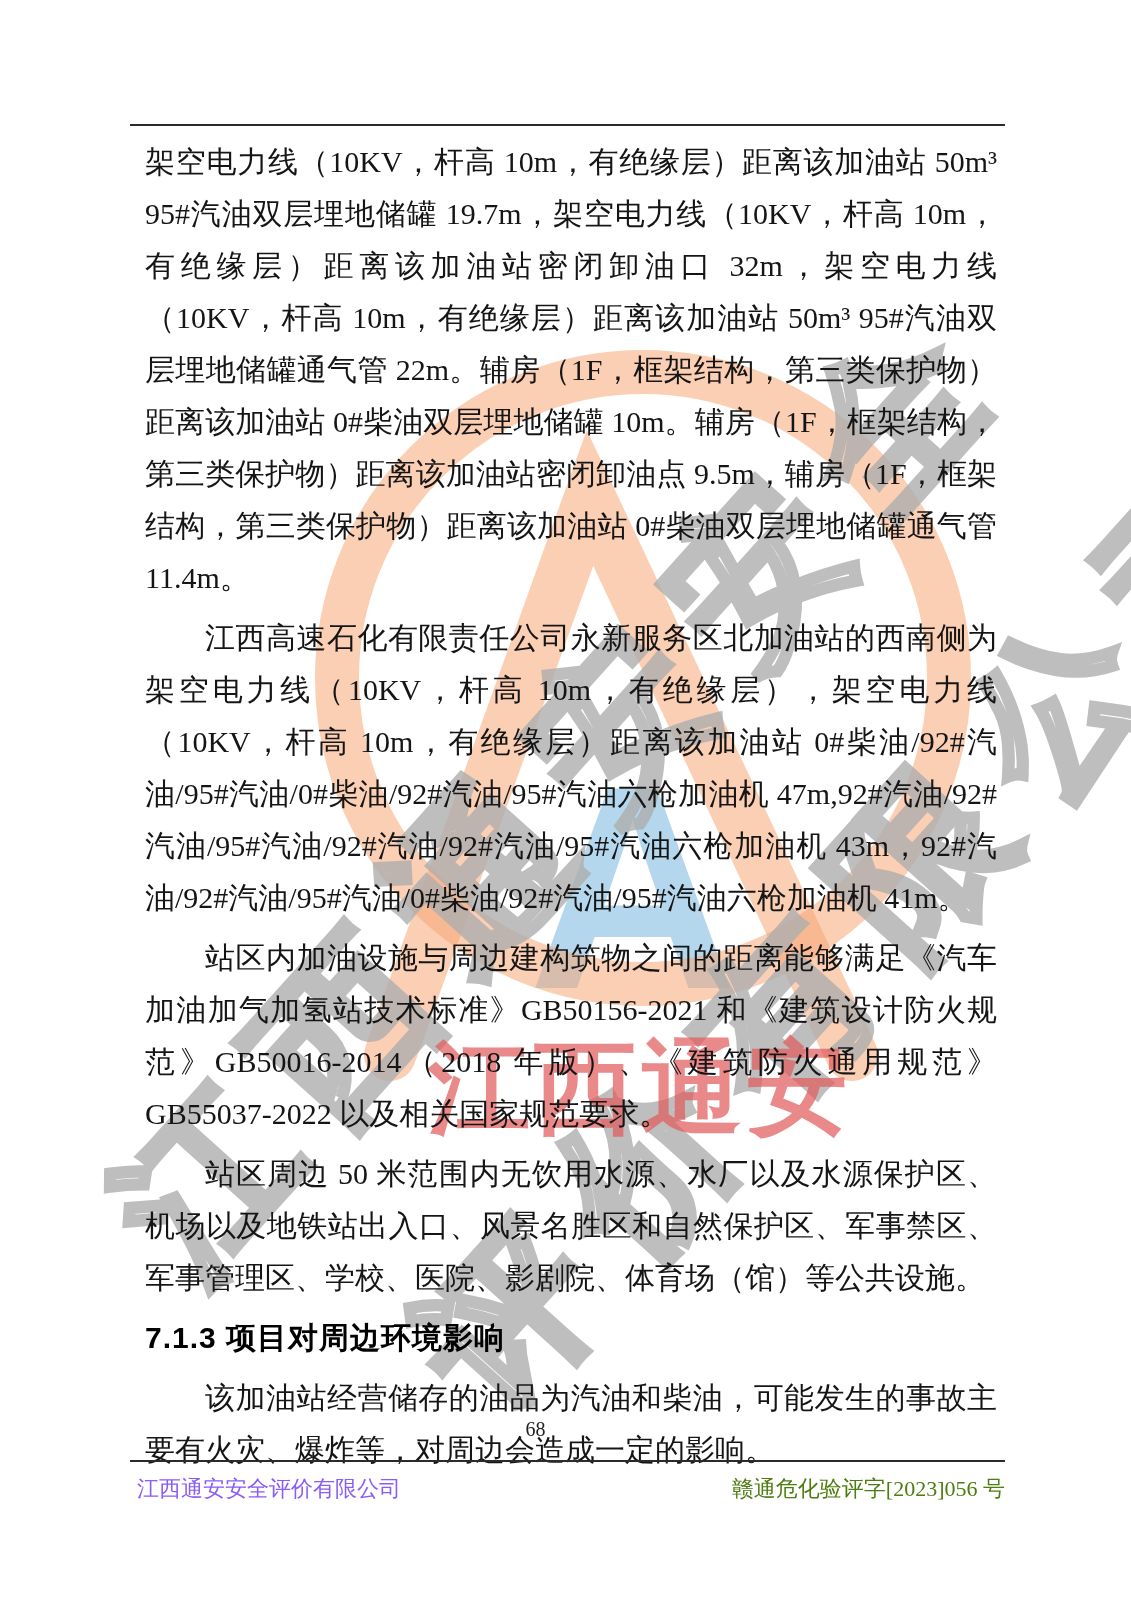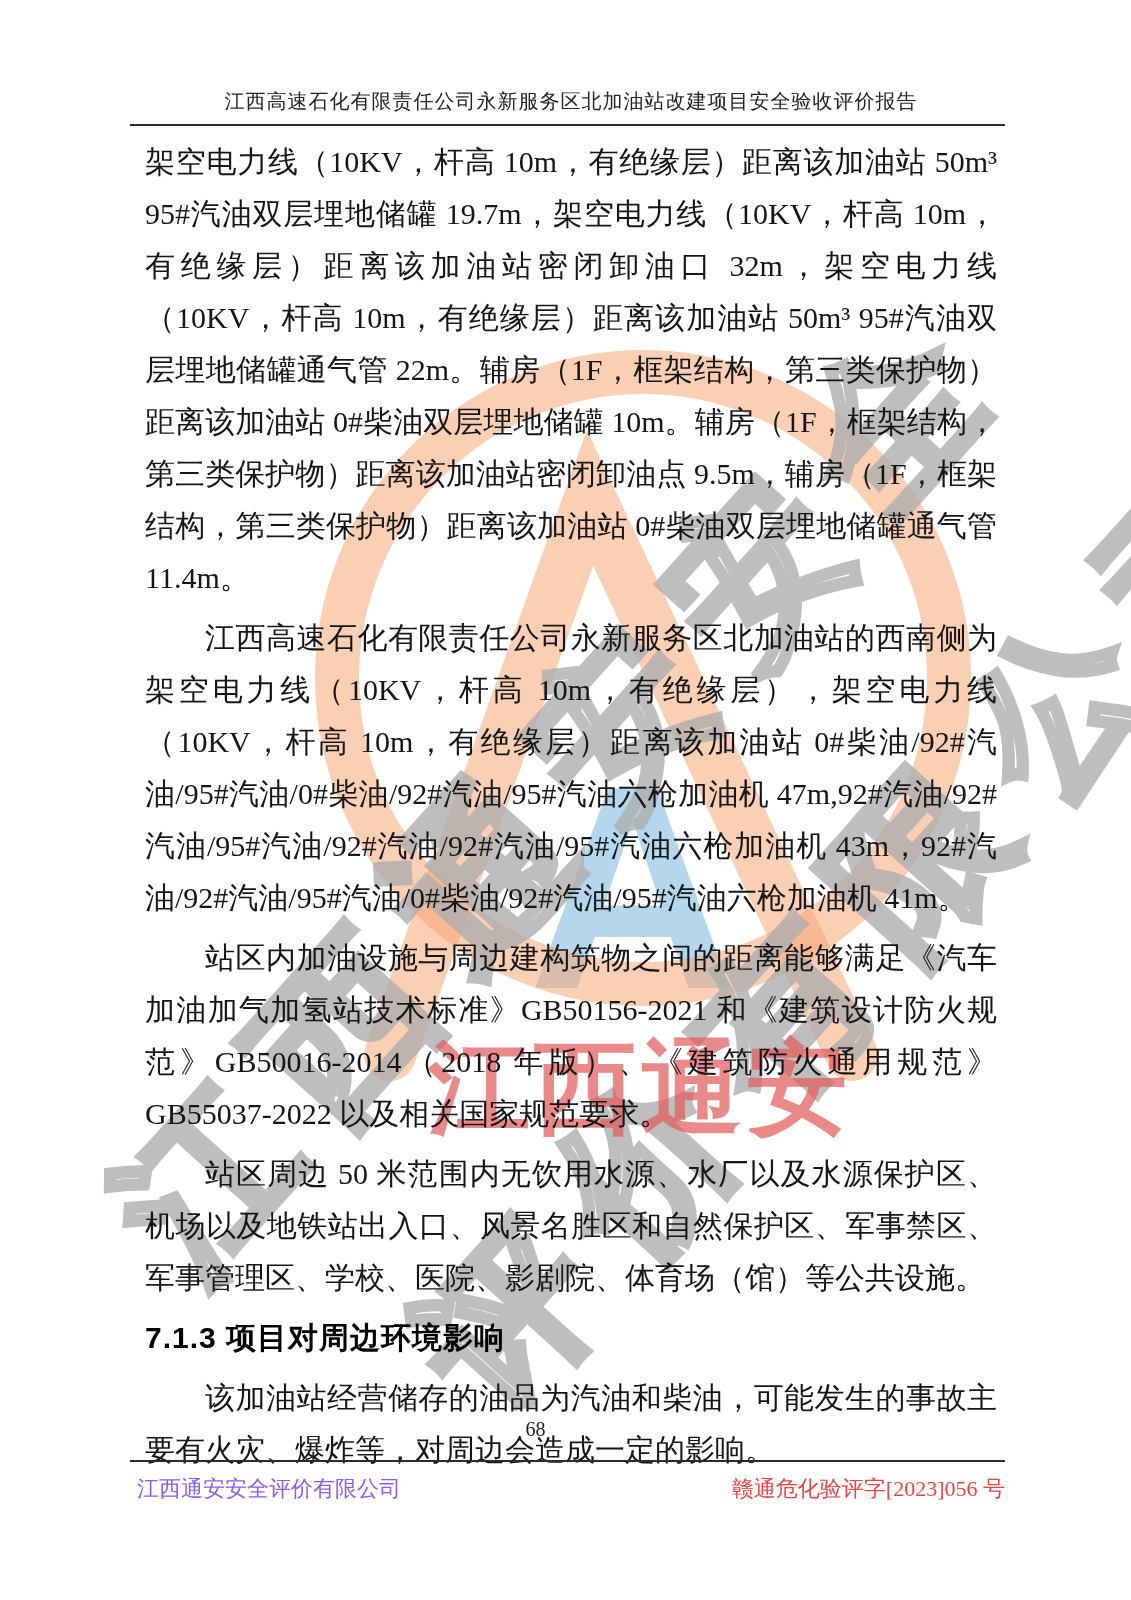--- a/index.html
+++ b/index.html
@@ -31,21 +31,21 @@
     position:absolute;top:1418px;left:0;width:1071px;text-align:center;
     font-size:20px;color:#222;
   }
   .footer-rule{
     position:absolute;top:1460px;left:130px;width:875px;height:2px;background:#2b2b2b;
   }
   .footer-left{
     position:absolute;top:1474px;left:137px;font-size:22px;color:#8b5cf6;
   }
   .footer-right{
-    position:absolute;top:1474px;right:126px;font-size:22px;color:#ef4444;
+    position:absolute;top:1474px;right:126px;font-size:22px;color:#4d7c0f;
   }
   
   .wm{position:absolute;pointer-events:none;}
   .wm-blue-letter{
     top:742px;left:528px;
     font-family:"Liberation Sans","DejaVu Sans",sans-serif;font-weight:bold;
     font-size:290px;line-height:1;color:rgba(140,194,229,0.65);
   }
   .wm-logo-svg{top:0;left:0;width:1131px;height:1600px;}
   .wm-gray-svg{top:0;left:0;width:1131px;height:1600px;}
@@ -76,21 +76,20 @@
 
   <svg class="wm wm-gray-svg" viewBox="0 0 1131 1600" xmlns="http://www.w3.org/2000/svg">
     <g transform="rotate(-48 565 790)">
       <text x="565" y="845" text-anchor="middle">江西通安安全</text>
       <text x="665" y="1160" text-anchor="middle">评价有限公司</text>
     </g>
   </svg>
 
   <div class="wm wm-red-text">江西通安</div>
 
-  <div class="doc-header">江西高速石化有限责任公司永新服务区北加油站改建项目安全验收评价报告</div>
   <div class="header-rule"></div>
 
   <div class="body-text">
     <p class="para">架空电力线（10KV，杆高 10m，有绝缘层）距离该加油站 50m³ 95#汽油双层埋地储罐 19.7m，架空电力线（10KV，杆高 10m，有绝缘层）距离该加油站密闭卸油口 32m，架空电力线（10KV，杆高 10m，有绝缘层）距离该加油站 50m³ 95#汽油双层埋地储罐通气管 22m。辅房（1F，框架结构，第三类保护物）距离该加油站 0#柴油双层埋地储罐 10m。辅房（1F，框架结构，第三类保护物）距离该加油站密闭卸油点 9.5m，辅房（1F，框架结构，第三类保护物）距离该加油站 0#柴油双层埋地储罐通气管 11.4m。</p>
     <p class="para indent">江西高速石化有限责任公司永新服务区北加油站的西南侧为架空电力线（10KV，杆高 10m，有绝缘层），架空电力线（10KV，杆高 10m，有绝缘层）距离该加油站 0#柴油/92#汽油/95#汽油/0#柴油/92#汽油/95#汽油六枪加油机 47m,92#汽油/92#汽油/95#汽油/92#汽油/92#汽油/95#汽油六枪加油机 43m，92#汽油/92#汽油/95#汽油/0#柴油/92#汽油/95#汽油六枪加油机 41m。</p>
     <p class="para indent">站区内加油设施与周边建构筑物之间的距离能够满足《汽车加油加气加氢站技术标准》GB50156-2021 和《建筑设计防火规范》GB50016-2014（2018 年版）、《建筑防火通用规范》GB55037-2022 以及相关国家规范要求。</p>
     <p class="para indent">站区周边 50 米范围内无饮用水源、水厂以及水源保护区、机场以及地铁站出入口、风景名胜区和自然保护区、军事禁区、军事管理区、学校、医院、影剧院、体育场（馆）等公共设施。</p>
     <p class="section-heading">7.1.3 项目对周边环境影响</p>
     <p class="para indent">该加油站经营储存的油品为汽油和柴油，可能发生的事故主要有火灾、爆炸等，对周边会造成一定的影响。</p>
   </div>

